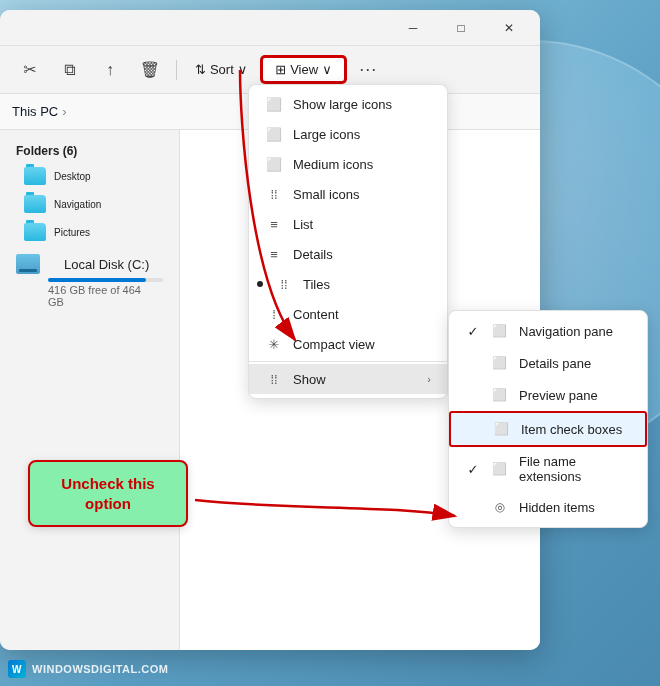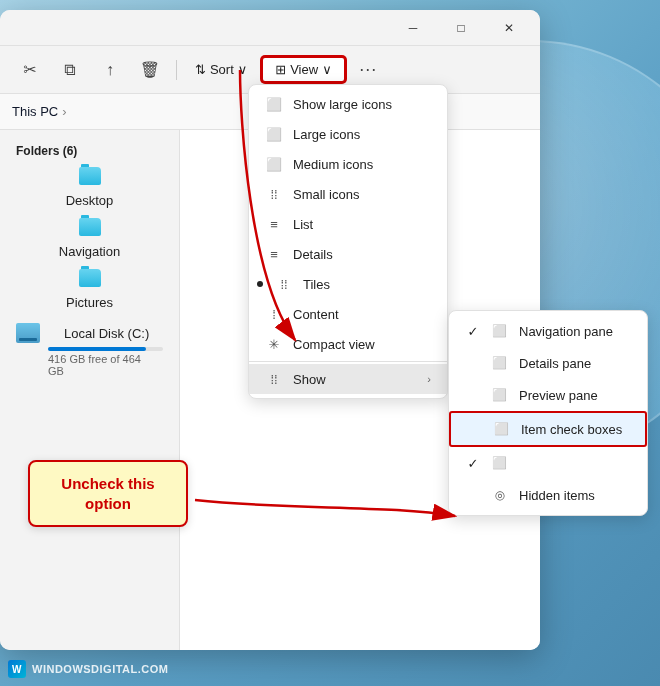--- a/index.html
+++ b/index.html
@@ -171,23 +171,22 @@
       font-weight: 600;
       color: #222;
     }
 
     .sidebar-item {
       display: flex;
       align-items: center;
       gap: 8px;
       padding: 5px 24px;
       cursor: pointer;
-      font-size: 13px;
-      color: #222;
-      flex-direction: column;
+      font-size: 10px;
+      color: #222;
     }
 
     .folder-icon {
       width: 22px;
       height: 18px;
       background: linear-gradient(180deg, #67d4f0 0%, #29b8e0 100%);
       border-radius: 2px 4px 2px 2px;
       position: relative;
       flex-shrink: 0;
     }
@@ -377,21 +376,21 @@
       border: 2px solid #cc0000;
       border-radius: 3px;
     }
 
     
     .callout {
       position: absolute;
       left: 28px;
       top: 460px;
       width: 160px;
-      background: #fef9c3;
+      background: #86efac;
       border: 2px solid #cc0000;
       border-radius: 8px;
       padding: 12px;
       text-align: center;
       z-index: 200;
       box-shadow: 0 2px 8px rgba(0,0,0,0.15);
     }
 
     .callout-text {
       font-size: 15px;
@@ -585,20 +584,21 @@
     <span>Preview pane</span>
   </div>
   <div class="show-submenu-item item-checkboxes">
     <span class="check-mark"> </span>
     <div class="submenu-item-icon">⬜</div>
     <span>Item check boxes</span>
   </div>
   <div class="show-submenu-item">
     <span class="check-mark">✓</span>
     <div class="submenu-item-icon">⬜</div>
+    <span>File name extensions</span>
   </div>
   <div class="show-submenu-item">
     <span class="check-mark"> </span>
     <div class="submenu-item-icon">◎</div>
     <span>Hidden items</span>
   </div>
 </div>
 
 <svg class="arrows-svg" viewBox="0 0 660 686">
 

